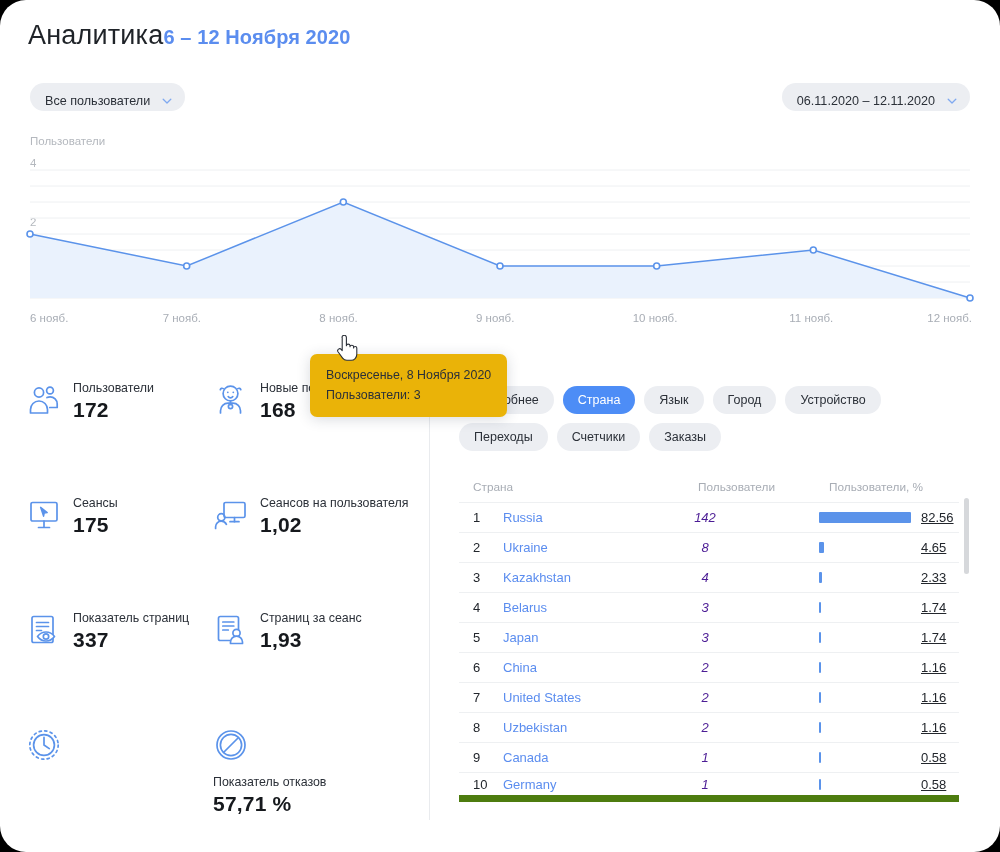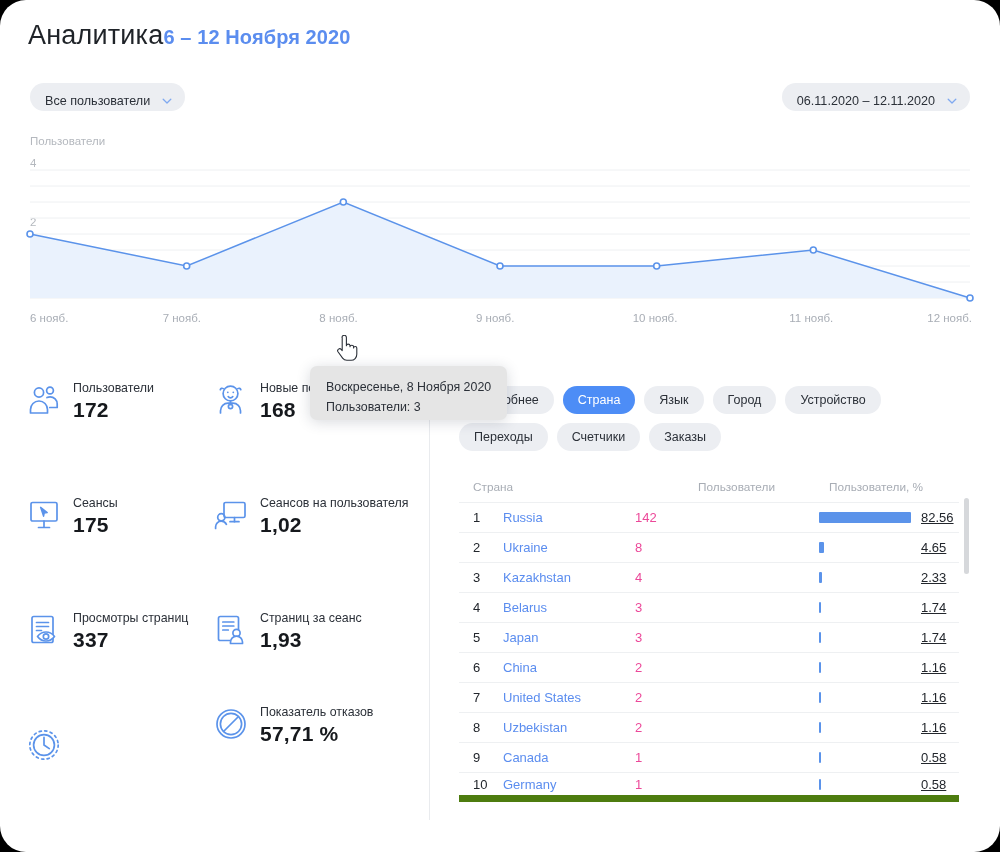--- a/index.html
+++ b/index.html
@@ -45,24 +45,24 @@
     position: absolute; font-size: 11.5px; color: #b4b8be;
   }
   #ytick-4 { left: 30px; top: 27px; }
   #ytick-2 { left: 30px; top: 86px; }
   .xtick {
     position: absolute; top: 182px; font-size: 11.5px; color: #a8adb5;
   }
 
   
   .chart-tooltip {
-    position: absolute; left: 310px; top: 236px;
-    background: #e5e5e5; border-radius: 7px;
+    position: absolute; left: 310px; top: 224px;
+    background: #eab308; border-radius: 7px;
     box-shadow: 0 2px 14px rgba(40,50,70,.18);
-    padding: 11px 16px 3px 16px; min-width: 164px;
+    padding: 11px 16px 12px 16px; min-width: 164px;
     z-index: 6;
   }
   .chart-tooltip .tt-line { font-size: 12.4px; color: #2b3038; line-height: 1.62; white-space: nowrap; }
   .cursor-hand { position: absolute; left: 336px; top: 205px; z-index: 8; pointer-events: none; }
 
   
   .v-divider { position: absolute; left: 429px; top: 368px; width: 1px; height: 452px; background: #e9ebee; }
 
   
   .metrics { position: absolute; left: 0; top: 368px; width: 429px; height: 452px; }
@@ -94,21 +94,21 @@
   .th-pct { flex: 1; text-align: left; padding-left: 54px; }
 
   .tbl-body { position: relative; }
   .trow {
     display: flex; align-items: center; height: 30px;
     border-top: 1px solid #eef0f2; padding: 0 10px 0 14px;
   }
   .trow:last-child { border-bottom: 7px solid #4d7c0f; }
   .c-rank { flex: 0 0 30px; font-size: 13px; color: #22262c; }
   .c-name { flex: 0 0 132px; font-size: 13px; color: #5b8def; cursor: pointer; }
-  .c-users { flex: 0 0 140px; text-align: left; font-size: 13px; color: #ec4899; }
+  .c-users { flex: 0 0 140px; text-align: center; font-size: 13px; color: #4c1d95; font-style: italic; }
   .c-pct { flex: 1; display: flex; align-items: center; padding-left: 44px; gap: 0; }
   .pctbar-track { width: 92px; height: 11px; flex: 0 0 92px; display: flex; align-items: center; }
   .pctbar { height: 11px; background: #5b93ea; border-radius: 1px; min-width: 2px; }
   .pctval { font-size: 13px; color: #22262c; margin-left: 10px; text-decoration: underline; }
 
   .tbl-scrollbar {
     position: absolute; left: 509px; top: 130px; width: 5px; height: 300px;
     background: transparent;
   }
   .tbl-scroll-thumb {
@@ -262,21 +262,21 @@
           <svg viewBox="0 0 36 36" width="36" height="36" fill="none" stroke="#5b93ea" stroke-width="1.7" stroke-linecap="round" stroke-linejoin="round">
       <rect x="6" y="4.5" width="21" height="26" rx="1.8"></rect>
       <path d="M10.5 10.5h12"></path>
             <path d="M10.5 14.5h12"></path>
             <path d="M10.5 18.5h5"></path>
       <path d="M11.5 24.5c2.2-3 5.2-4.5 8.5-4.5s6.3 1.5 8.5 4.5c-2.2 3-5.2 4.5-8.5 4.5s-6.3-1.5-8.5-4.5z" fill="#fff"></path>
       <circle cx="20" cy="24.5" r="2.7"></circle>
           </svg>
         </span>
         <span class="mtxt">
-          <span class="mlabel">Просмотры страниц</span>
+          <span class="mlabel">Показатель страниц</span>
           <span class="mvalue">337</span>
         </span>
       </div>
       <div class="metric" style="left: 213px; top: 242px;">
         <span class="mico">
           <svg viewBox="0 0 36 36" width="36" height="36" fill="none" stroke="#5b93ea" stroke-width="1.7" stroke-linecap="round" stroke-linejoin="round">
       <rect x="5.5" y="4.5" width="20" height="24" rx="1.8"></rect>
       <path d="M9.8 10h11"></path>
             <path d="M9.8 14h11"></path>
             <path d="M9.8 18h5.5"></path>
@@ -291,21 +291,21 @@
       </div>
       <div class="metric" style="left: 26px; top: 357px;">
         <span class="mico">
           <svg viewBox="0 0 36 36" width="36" height="36" fill="none" stroke="#5b93ea" stroke-width="1.7" stroke-linecap="round" stroke-linejoin="round">
       <circle cx="18" cy="18" r="14.2" stroke-dasharray="2.2 3.4"></circle>
       <circle cx="18" cy="18" r="10.4"></circle>
       <path d="M18 10.4V18l5.3 3.6"></path>
           </svg>
         </span>
       </div>
-      <div class="metric" style="left: 213px; top: 336px;">
+      <div class="metric" style="left: 213px; top: 357px; flex-direction: column;">
         <span class="mico">
           <svg viewBox="0 0 36 36" width="36" height="36" fill="none" stroke="#5b93ea" stroke-width="1.7" stroke-linecap="round" stroke-linejoin="round">
       <circle cx="18" cy="18" r="14"></circle>
             <circle cx="18" cy="18" r="10.6"></circle>
       <path d="M10.5 25.5L25.5 10.5"></path>
           </svg>
         </span>
         <span class="mtxt">
           <span class="mlabel">Показатель отказов</span>
           <span class="mvalue">57,71 %</span>

